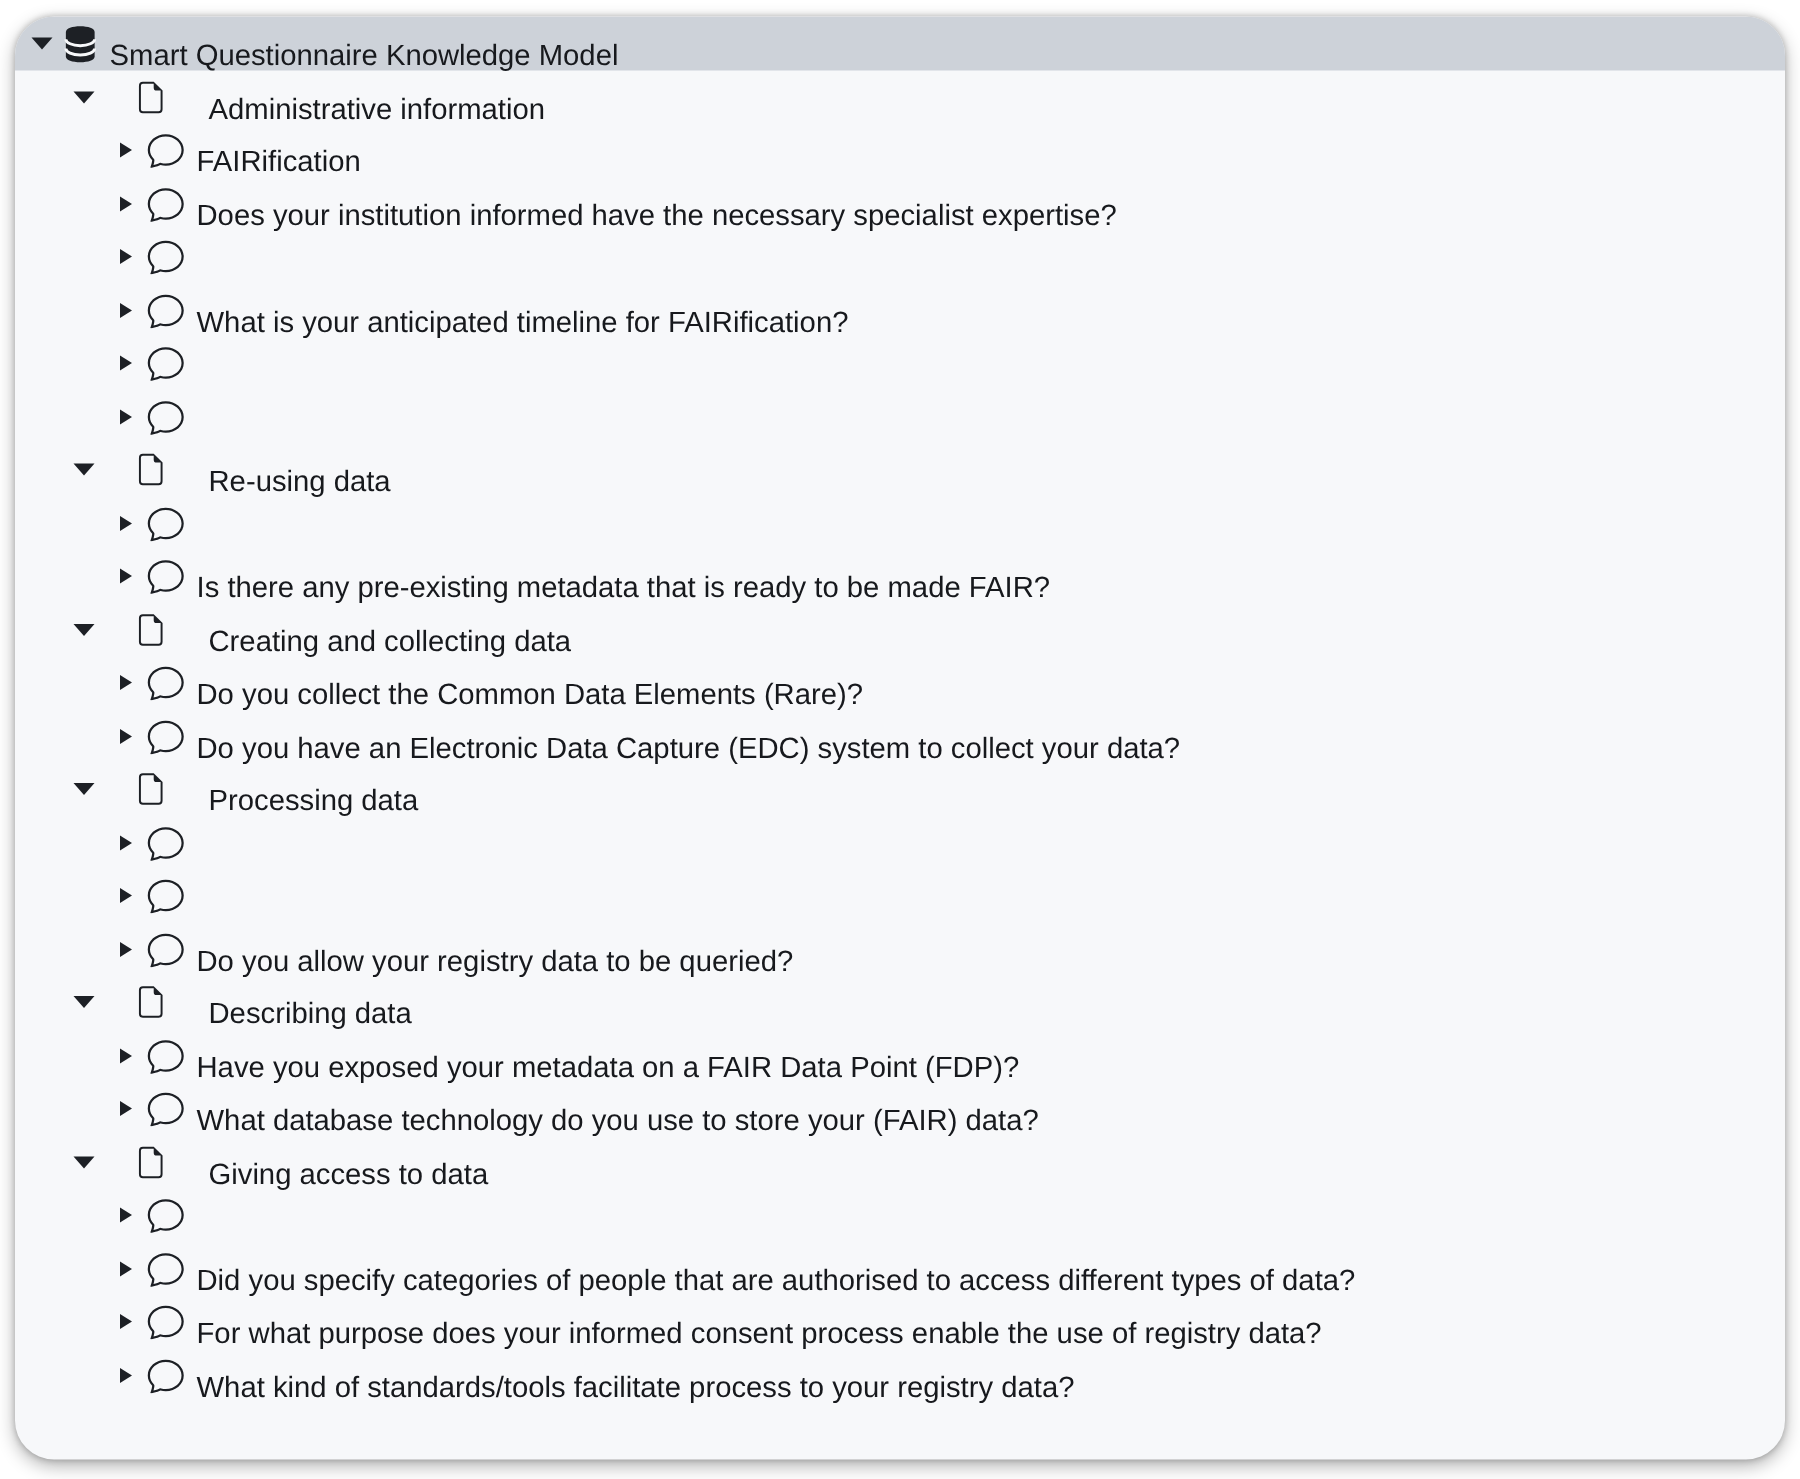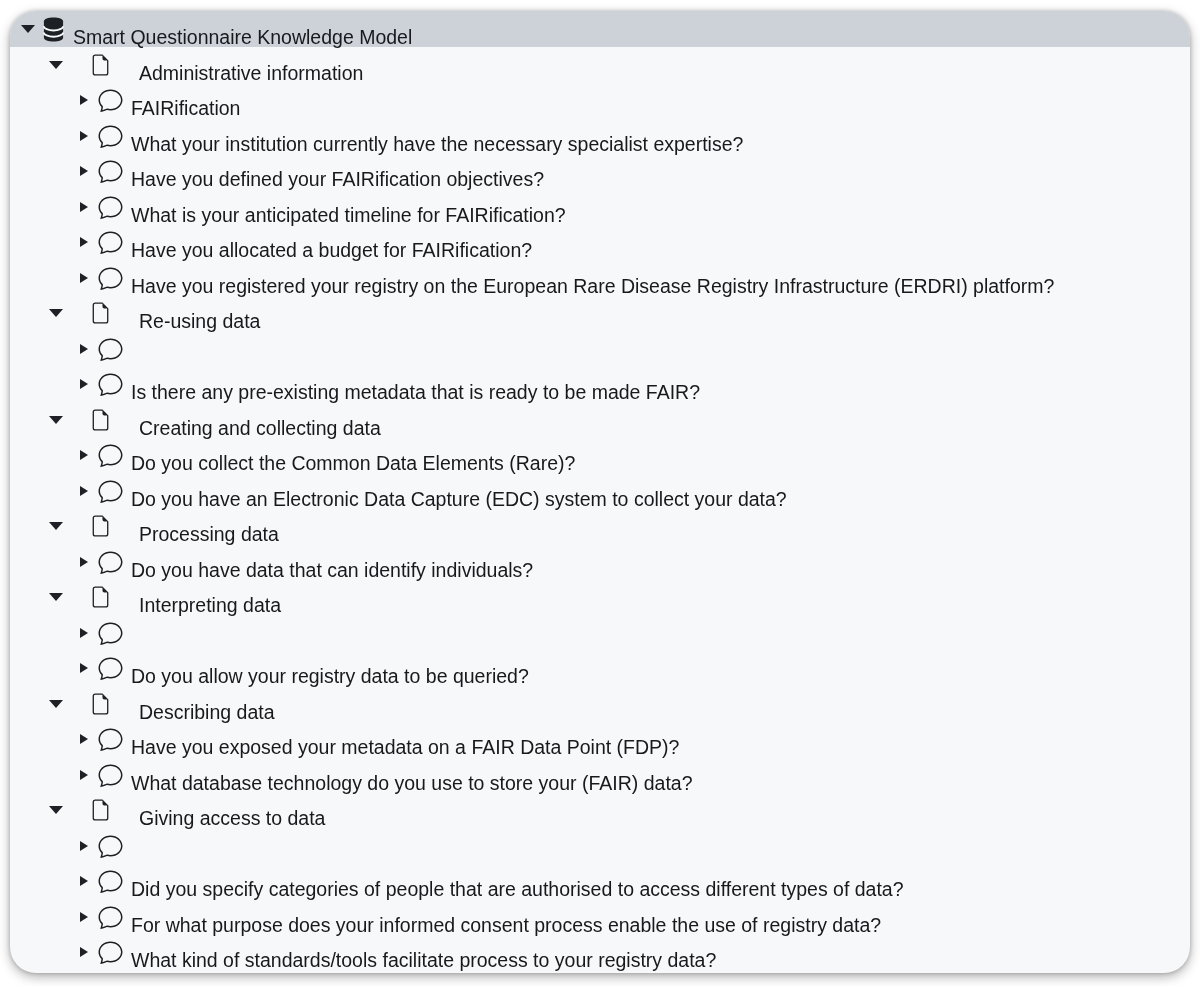--- a/index.html
+++ b/index.html
@@ -118,32 +118,31 @@
         </div>
         <div class="row q-row">
           <span class="caret-box">
             <span class="caret-right"></span>
           </span>
           <span class="icon-box">
             <svg width="25" height="24" viewBox="0 0 16 16" xmlns="http://www.w3.org/2000/svg">
     <path fill="#1d2025" d="M2.678 11.894a1 1 0 0 1 .287.801 10.97 10.97 0 0 1-.398 2c1.395-.323 2.247-.697 2.634-.893a1 1 0 0 1 .71-.074A8.06 8.06 0 0 0 8 14c3.996 0 7-2.807 7-6 0-3.192-3.004-6-7-6S1 4.808 1 8c0 1.468.617 2.83 1.678 3.894Zm-.493 3.905a21.682 21.682 0 0 1-.713.129c-.2.032-.352-.176-.273-.362a9.68 9.68 0 0 0 .244-.637l.003-.01c.248-.72.45-1.548.524-2.319C.743 11.37 0 9.76 0 8c0-3.866 3.582-7 8-7s8 3.134 8 7-3.582 7-8 7a9.06 9.06 0 0 1-2.347-.306c-.52.263-1.639.742-3.468 1.105Z"></path>
   </svg>
           </span>
-          <span class="node-label">What your institution currently have the necessary specialist expertise?</span>
-        </div>
-        <div class="row q-row">
-          <span class="caret-box">
-            <span class="caret-right"></span>
-          </span>
-          <span class="icon-box">
-            <svg width="25" height="24" viewBox="0 0 16 16" xmlns="http://www.w3.org/2000/svg">
-    <path fill="#1d2025" d="M2.678 11.894a1 1 0 0 1 .287.801 10.97 10.97 0 0 1-.398 2c1.395-.323 2.247-.697 2.634-.893a1 1 0 0 1 .71-.074A8.06 8.06 0 0 0 8 14c3.996 0 7-2.807 7-6 0-3.192-3.004-6-7-6S1 4.808 1 8c0 1.468.617 2.83 1.678 3.894Zm-.493 3.905a21.682 21.682 0 0 1-.713.129c-.2.032-.352-.176-.273-.362a9.68 9.68 0 0 0 .244-.637l.003-.01c.248-.72.45-1.548.524-2.319C.743 11.37 0 9.76 0 8c0-3.866 3.582-7 8-7s8 3.134 8 7-3.582 7-8 7a9.06 9.06 0 0 1-2.347-.306c-.52.263-1.639.742-3.468 1.105Z"></path>
-  </svg>
-          </span>
-          <span class="node-label">Have you defined your FAIRification objectives?</span>
+          <span class="node-label">Does your institution informed have the necessary specialist expertise?</span>
+        </div>
+        <div class="row q-row">
+          <span class="caret-box">
+            <span class="caret-right"></span>
+          </span>
+          <span class="icon-box">
+            <svg width="25" height="24" viewBox="0 0 16 16" xmlns="http://www.w3.org/2000/svg">
+    <path fill="#1d2025" d="M2.678 11.894a1 1 0 0 1 .287.801 10.97 10.97 0 0 1-.398 2c1.395-.323 2.247-.697 2.634-.893a1 1 0 0 1 .71-.074A8.06 8.06 0 0 0 8 14c3.996 0 7-2.807 7-6 0-3.192-3.004-6-7-6S1 4.808 1 8c0 1.468.617 2.83 1.678 3.894Zm-.493 3.905a21.682 21.682 0 0 1-.713.129c-.2.032-.352-.176-.273-.362a9.68 9.68 0 0 0 .244-.637l.003-.01c.248-.72.45-1.548.524-2.319C.743 11.37 0 9.76 0 8c0-3.866 3.582-7 8-7s8 3.134 8 7-3.582 7-8 7a9.06 9.06 0 0 1-2.347-.306c-.52.263-1.639.742-3.468 1.105Z"></path>
+  </svg>
+          </span>
         </div>
         <div class="row q-row">
           <span class="caret-box">
             <span class="caret-right"></span>
           </span>
           <span class="icon-box">
             <svg width="25" height="24" viewBox="0 0 16 16" xmlns="http://www.w3.org/2000/svg">
     <path fill="#1d2025" d="M2.678 11.894a1 1 0 0 1 .287.801 10.97 10.97 0 0 1-.398 2c1.395-.323 2.247-.697 2.634-.893a1 1 0 0 1 .71-.074A8.06 8.06 0 0 0 8 14c3.996 0 7-2.807 7-6 0-3.192-3.004-6-7-6S1 4.808 1 8c0 1.468.617 2.83 1.678 3.894Zm-.493 3.905a21.682 21.682 0 0 1-.713.129c-.2.032-.352-.176-.273-.362a9.68 9.68 0 0 0 .244-.637l.003-.01c.248-.72.45-1.548.524-2.319C.743 11.37 0 9.76 0 8c0-3.866 3.582-7 8-7s8 3.134 8 7-3.582 7-8 7a9.06 9.06 0 0 1-2.347-.306c-.52.263-1.639.742-3.468 1.105Z"></path>
   </svg>
           </span>
@@ -151,32 +150,30 @@
         </div>
         <div class="row q-row">
           <span class="caret-box">
             <span class="caret-right"></span>
           </span>
           <span class="icon-box">
             <svg width="25" height="24" viewBox="0 0 16 16" xmlns="http://www.w3.org/2000/svg">
     <path fill="#1d2025" d="M2.678 11.894a1 1 0 0 1 .287.801 10.97 10.97 0 0 1-.398 2c1.395-.323 2.247-.697 2.634-.893a1 1 0 0 1 .71-.074A8.06 8.06 0 0 0 8 14c3.996 0 7-2.807 7-6 0-3.192-3.004-6-7-6S1 4.808 1 8c0 1.468.617 2.83 1.678 3.894Zm-.493 3.905a21.682 21.682 0 0 1-.713.129c-.2.032-.352-.176-.273-.362a9.68 9.68 0 0 0 .244-.637l.003-.01c.248-.72.45-1.548.524-2.319C.743 11.37 0 9.76 0 8c0-3.866 3.582-7 8-7s8 3.134 8 7-3.582 7-8 7a9.06 9.06 0 0 1-2.347-.306c-.52.263-1.639.742-3.468 1.105Z"></path>
   </svg>
           </span>
-          <span class="node-label">Have you allocated a budget for FAIRification?</span>
-        </div>
-        <div class="row q-row">
-          <span class="caret-box">
-            <span class="caret-right"></span>
-          </span>
-          <span class="icon-box">
-            <svg width="25" height="24" viewBox="0 0 16 16" xmlns="http://www.w3.org/2000/svg">
-    <path fill="#1d2025" d="M2.678 11.894a1 1 0 0 1 .287.801 10.97 10.97 0 0 1-.398 2c1.395-.323 2.247-.697 2.634-.893a1 1 0 0 1 .71-.074A8.06 8.06 0 0 0 8 14c3.996 0 7-2.807 7-6 0-3.192-3.004-6-7-6S1 4.808 1 8c0 1.468.617 2.83 1.678 3.894Zm-.493 3.905a21.682 21.682 0 0 1-.713.129c-.2.032-.352-.176-.273-.362a9.68 9.68 0 0 0 .244-.637l.003-.01c.248-.72.45-1.548.524-2.319C.743 11.37 0 9.76 0 8c0-3.866 3.582-7 8-7s8 3.134 8 7-3.582 7-8 7a9.06 9.06 0 0 1-2.347-.306c-.52.263-1.639.742-3.468 1.105Z"></path>
-  </svg>
-          </span>
-          <span class="node-label">Have you registered your registry on the European Rare Disease Registry Infrastructure (ERDRI) platform?</span>
+        </div>
+        <div class="row q-row">
+          <span class="caret-box">
+            <span class="caret-right"></span>
+          </span>
+          <span class="icon-box">
+            <svg width="25" height="24" viewBox="0 0 16 16" xmlns="http://www.w3.org/2000/svg">
+    <path fill="#1d2025" d="M2.678 11.894a1 1 0 0 1 .287.801 10.97 10.97 0 0 1-.398 2c1.395-.323 2.247-.697 2.634-.893a1 1 0 0 1 .71-.074A8.06 8.06 0 0 0 8 14c3.996 0 7-2.807 7-6 0-3.192-3.004-6-7-6S1 4.808 1 8c0 1.468.617 2.83 1.678 3.894Zm-.493 3.905a21.682 21.682 0 0 1-.713.129c-.2.032-.352-.176-.273-.362a9.68 9.68 0 0 0 .244-.637l.003-.01c.248-.72.45-1.548.524-2.319C.743 11.37 0 9.76 0 8c0-3.866 3.582-7 8-7s8 3.134 8 7-3.582 7-8 7a9.06 9.06 0 0 1-2.347-.306c-.52.263-1.639.742-3.468 1.105Z"></path>
+  </svg>
+          </span>
         </div>
         <div class="row cat-row">
           <span class="caret-box">
             <span class="caret-down"></span>
           </span>
           <span class="icon-box">
             <svg width="21" height="26" viewBox="0 0 16 16" xmlns="http://www.w3.org/2000/svg">
     <path fill="#1d2025" d="M14 4.5V14a2 2 0 0 1-2 2H4a2 2 0 0 1-2-2V2a2 2 0 0 1 2-2h5.5L14 4.5zm-3 0A1.5 1.5 0 0 1 9.5 3V1H4a1 1 0 0 0-1 1v12a1 1 0 0 0 1 1h8a1 1 0 0 0 1-1V4.5h-2z"></path>
   </svg>
           </span>
@@ -249,32 +246,20 @@
         </div>
         <div class="row q-row">
           <span class="caret-box">
             <span class="caret-right"></span>
           </span>
           <span class="icon-box">
             <svg width="25" height="24" viewBox="0 0 16 16" xmlns="http://www.w3.org/2000/svg">
     <path fill="#1d2025" d="M2.678 11.894a1 1 0 0 1 .287.801 10.97 10.97 0 0 1-.398 2c1.395-.323 2.247-.697 2.634-.893a1 1 0 0 1 .71-.074A8.06 8.06 0 0 0 8 14c3.996 0 7-2.807 7-6 0-3.192-3.004-6-7-6S1 4.808 1 8c0 1.468.617 2.83 1.678 3.894Zm-.493 3.905a21.682 21.682 0 0 1-.713.129c-.2.032-.352-.176-.273-.362a9.68 9.68 0 0 0 .244-.637l.003-.01c.248-.72.45-1.548.524-2.319C.743 11.37 0 9.76 0 8c0-3.866 3.582-7 8-7s8 3.134 8 7-3.582 7-8 7a9.06 9.06 0 0 1-2.347-.306c-.52.263-1.639.742-3.468 1.105Z"></path>
   </svg>
           </span>
-          <span class="node-label">Do you have data that can identify individuals?</span>
-        </div>
-        <div class="row cat-row">
-          <span class="caret-box">
-            <span class="caret-down"></span>
-          </span>
-          <span class="icon-box">
-            <svg width="21" height="26" viewBox="0 0 16 16" xmlns="http://www.w3.org/2000/svg">
-    <path fill="#1d2025" d="M14 4.5V14a2 2 0 0 1-2 2H4a2 2 0 0 1-2-2V2a2 2 0 0 1 2-2h5.5L14 4.5zm-3 0A1.5 1.5 0 0 1 9.5 3V1H4a1 1 0 0 0-1 1v12a1 1 0 0 0 1 1h8a1 1 0 0 0 1-1V4.5h-2z"></path>
-  </svg>
-          </span>
-          <span class="node-label">Interpreting data</span>
         </div>
         <div class="row q-row">
           <span class="caret-box">
             <span class="caret-right"></span>
           </span>
           <span class="icon-box">
             <svg width="25" height="24" viewBox="0 0 16 16" xmlns="http://www.w3.org/2000/svg">
     <path fill="#1d2025" d="M2.678 11.894a1 1 0 0 1 .287.801 10.97 10.97 0 0 1-.398 2c1.395-.323 2.247-.697 2.634-.893a1 1 0 0 1 .71-.074A8.06 8.06 0 0 0 8 14c3.996 0 7-2.807 7-6 0-3.192-3.004-6-7-6S1 4.808 1 8c0 1.468.617 2.83 1.678 3.894Zm-.493 3.905a21.682 21.682 0 0 1-.713.129c-.2.032-.352-.176-.273-.362a9.68 9.68 0 0 0 .244-.637l.003-.01c.248-.72.45-1.548.524-2.319C.743 11.37 0 9.76 0 8c0-3.866 3.582-7 8-7s8 3.134 8 7-3.582 7-8 7a9.06 9.06 0 0 1-2.347-.306c-.52.263-1.639.742-3.468 1.105Z"></path>
   </svg>
           </span>

